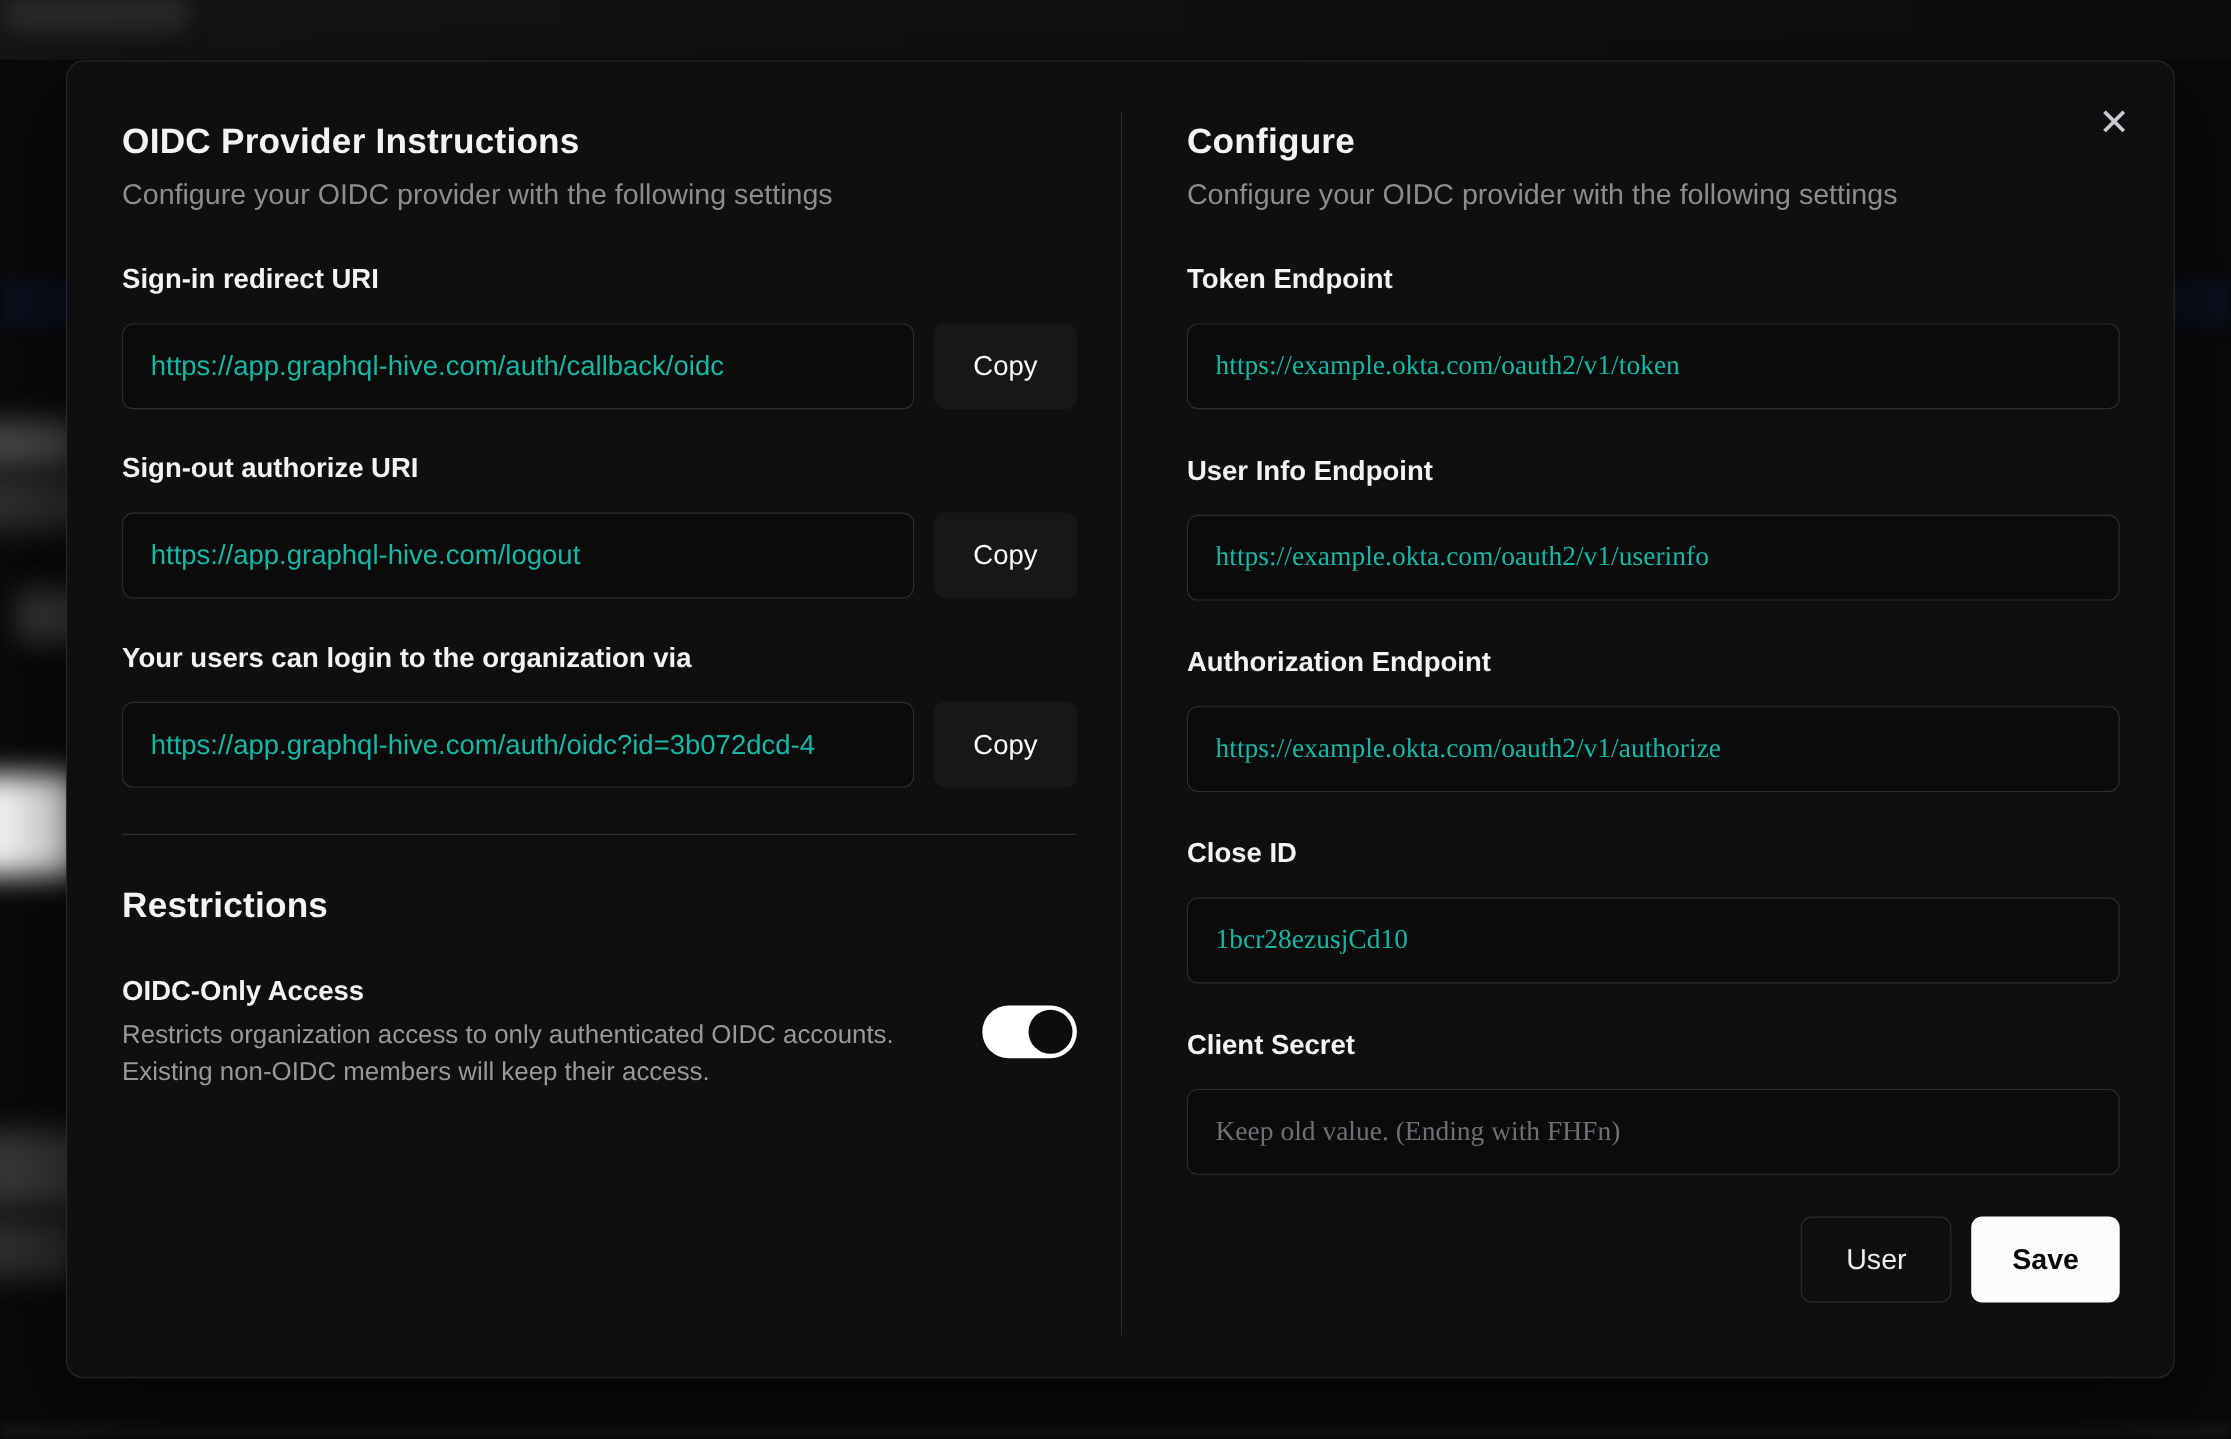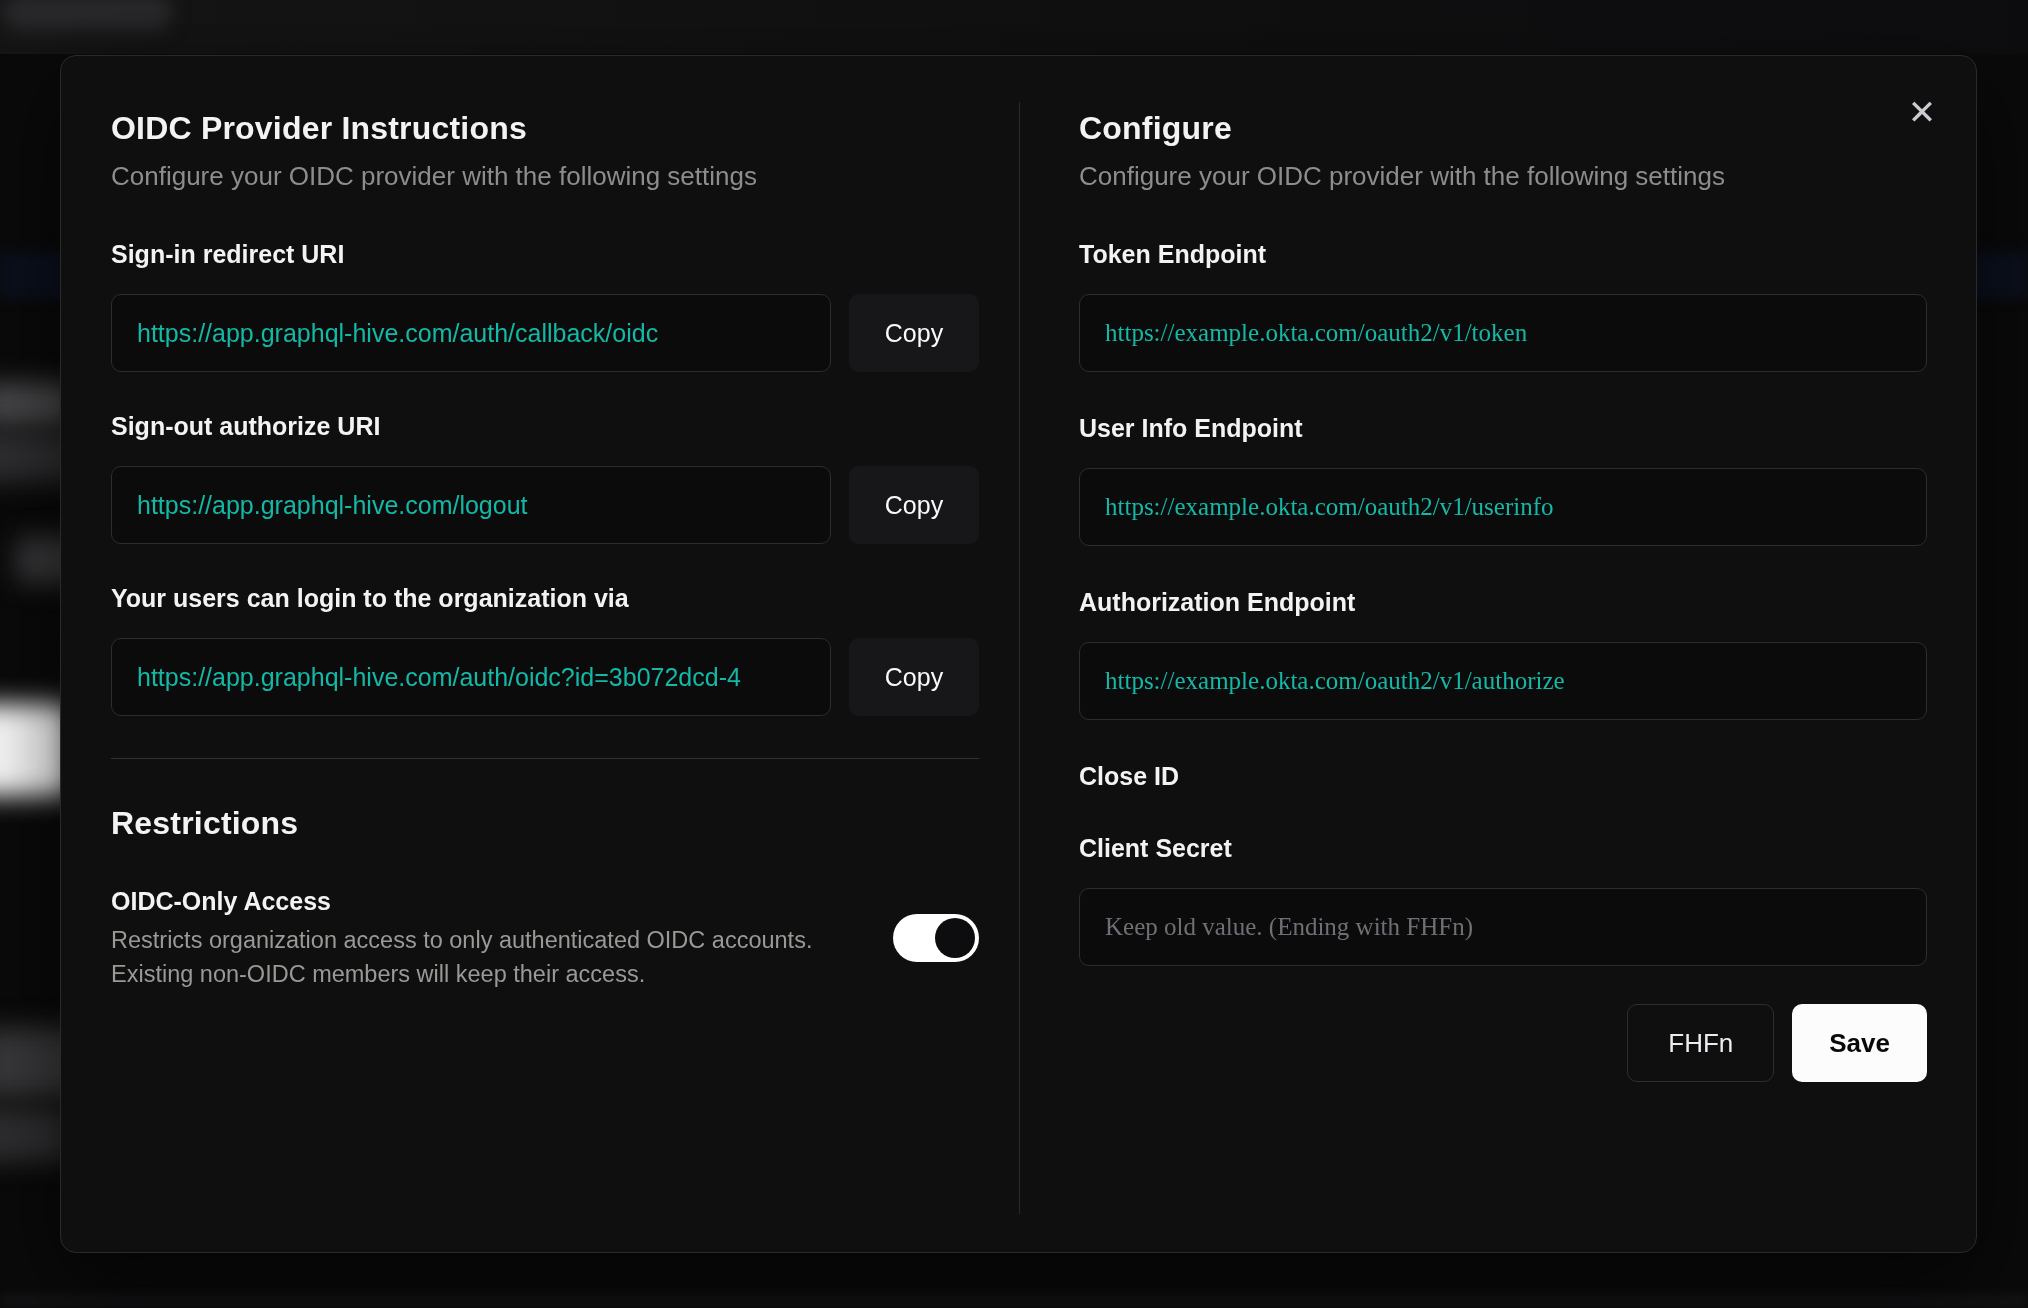--- a/index.html
+++ b/index.html
@@ -152,24 +152,25 @@
       <div class="form-label first">Token Endpoint</div>
       <input class="text-input prop-input" value="https://example.okta.com/oauth2/v1/token" style="">
 
       <div class="form-label prop-label">User Info Endpoint</div>
       <input class="text-input prop-input" value="https://example.okta.com/oauth2/v1/userinfo" style="">
 
       <div class="form-label prop-label">Authorization Endpoint</div>
       <input class="text-input prop-input" value="https://example.okta.com/oauth2/v1/authorize" style="">
 
       <div class="form-label prop-label">Close ID</div>
+      <input class="text-input prop-input" value="1bcr28ezusjCd10" style="">
 
       <div class="form-label prop-label">Client Secret</div>
       <input class="text-input prop-input" placeholder="Keep old value. (Ending with FHFn)" style="">
 
       <div class="actions">
-        <button class="btn btn-close">FHFn</button>
+        <button class="btn btn-close">User</button>
         <button class="btn btn-save">Save</button>
       </div>
     </section>
 
   </div>
 </div>
 
 </body></html>

